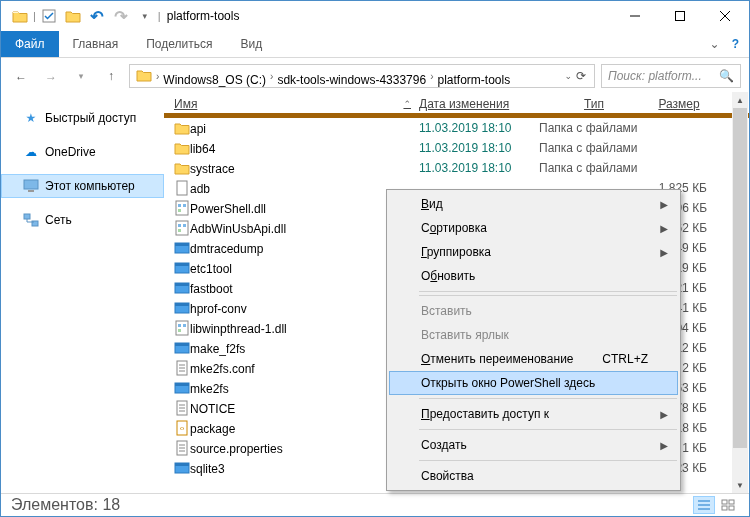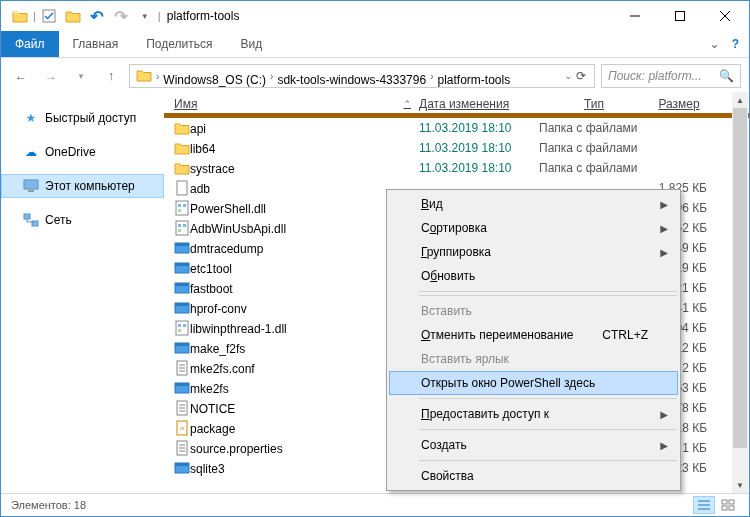--- a/index.html
+++ b/index.html
@@ -46,21 +46,21 @@
     .sort-arrow { font-size: 9px; color: #666; margin-left: auto; margin-right: 8px; }
     
     .file-list { flex: 1; overflow: hidden; }
     .file-row { display: flex; height: 20px; align-items: center; font-size: 12px; }
     .cell-name { width: 255px; padding-left: 10px; display: flex; align-items: flex-end; }
     .cell-date { width: 120px; color: #0f766e; }
     .cell-type { width: 110px; color: #555; white-space: nowrap; overflow: hidden; }
     .cell-size { width: 72px; text-align: right; padding-right: 14px; color: #555; }
     .file-icon { width: 16px; height: 16px; display: inline-flex; align-items: center; justify-content: center; }
     
-    .statusbar { position: absolute; bottom: 0; left: 0; right: 0; height: 23px; border-top: 1px solid #d9d9d9; display: flex; align-items: center; padding: 0 10px; font-size: 11px; color: #555; background: #fff; }
+    .statusbar { position: absolute; bottom: 0; left: 0; right: 0; height: 23px; border-top: 1px solid #d9d9d9; display: flex; align-items: center; padding: 0 10px; font-size: 16px; color: #555; background: #fff; }
     .view-toggles { margin-left: auto; display: flex; gap: 2px; }
     .view-btn { width: 22px; height: 18px; border: 1px solid transparent; display: flex; align-items: center; justify-content: center; }
     .view-btn.active { border-color: #99d1ff; background: #cce8ff; }
     
     .context-menu { position: absolute; left: 385px; top: 188px; width: 295px; background: #f0f0f0; border: 1px solid #a0a0a0; box-shadow: 3px 3px 4px rgba(0,0,0,0.25); padding: 2px; font-size: 12px; }
     .ctx-item { height: 24px; display: flex; align-items: center; padding: 0 30px 0 32px; position: relative; }
     .ctx-item.highlighted { background: #c5e1ff; border: 1px solid #78b2e6; padding: 0 29px 0 31px; }
     .ctx-item.disabled { color: #888; }
     .ctx-sep { height: 1px; background: #d0d0d0; margin: 3px 1px 3px 30px; }
     .ctx-arrow { position: absolute; right: 10px; font-size: 10px; color: #555; }
@@ -518,27 +518,27 @@
       <span class="ctx-arrow">▶</span>
     </div>
   <div class="ctx-item">
       <span>О<span class="underline">б</span>новить</span>
     </div>
   <div class="ctx-sep"></div>
   <div class="ctx-sep"></div>
   <div class="ctx-item disabled">
       <span>Вставить</span>
     </div>
+  <div class="ctx-item disabled">
+      <span>Вставить ярлык</span>
+    </div>
   <div class="ctx-item">
       <span><span class="underline">О</span>тменить переименование</span>
       <span class="ctx-shortcut">CTRL+Z</span>
     </div>
-  <div class="ctx-item disabled">
-      <span>Вставить ярлык</span>
-    </div>
   <div class="ctx-item highlighted">
       <span>Открыть окно PowerShell здесь</span>
     </div>
   <div class="ctx-sep"></div>
   <div class="ctx-item">
       <span><span class="underline">П</span>редоставить доступ к</span>
       <span class="ctx-arrow">▶</span>
     </div>
   <div class="ctx-sep"></div>
   <div class="ctx-item">

